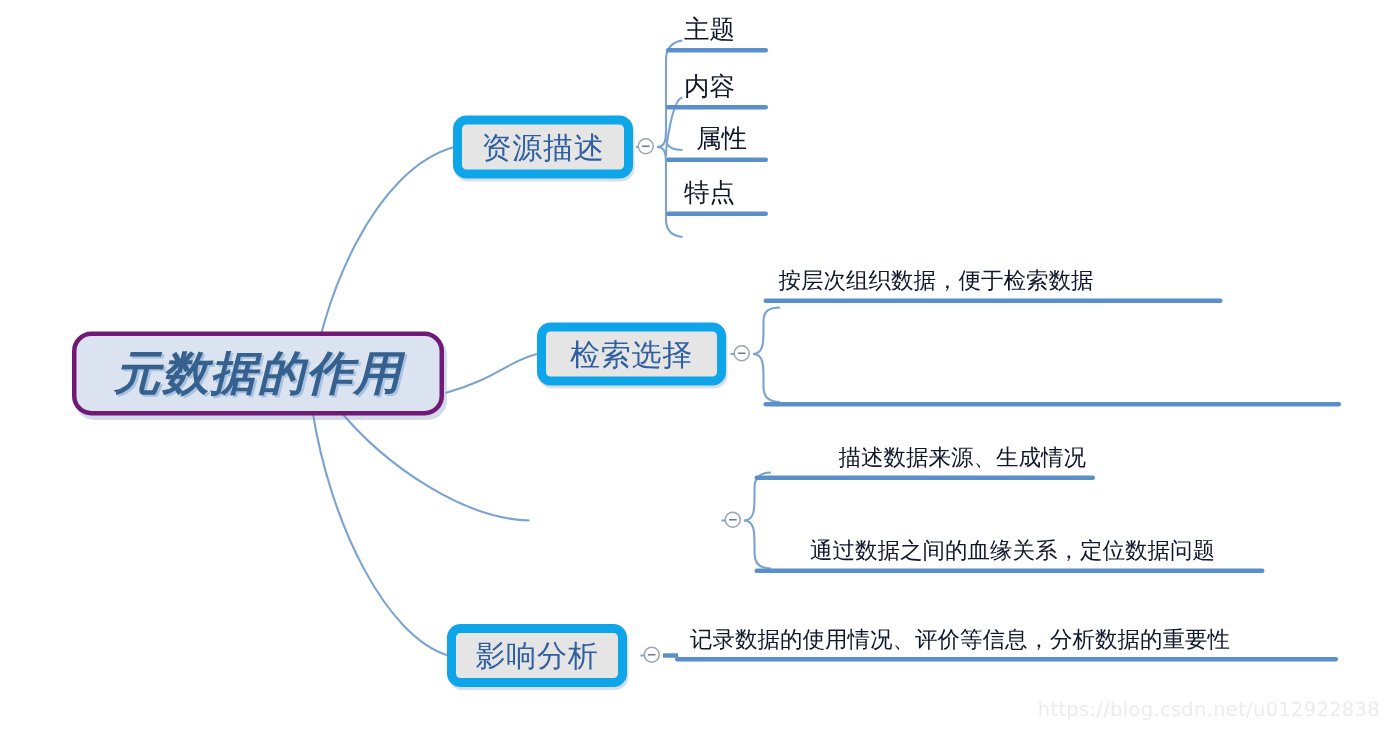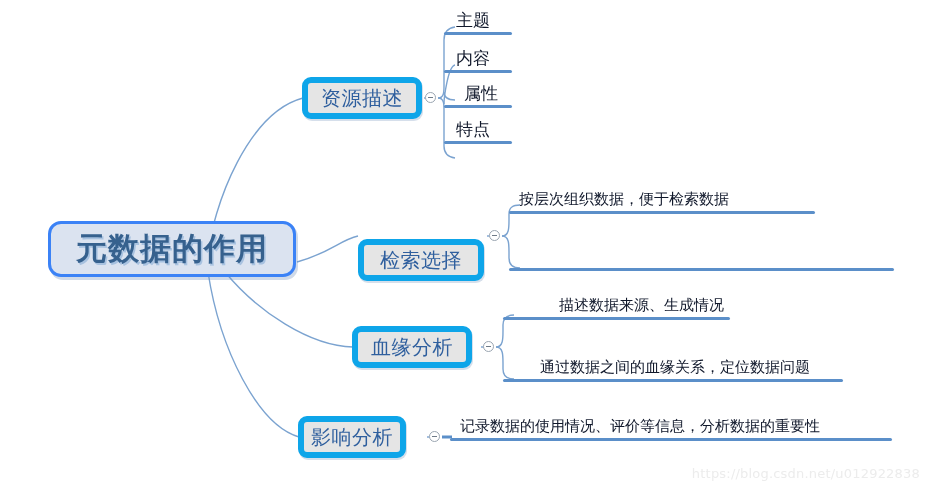--- a/index.html
+++ b/index.html
@@ -34,28 +34,29 @@
     border: 6px solid #0ea5e9;
     border-radius: 9px;
     color: #2f5f9e;
     display: flex;
     align-items: center;
     justify-content: center;
     white-space: nowrap;
   }
   .node.root {
     background: #dbe3f0;
-    border: 3px solid #3b82f6;
+    border: 3px solid #701a75;
     border-radius: 13px;
     color: #36618e;
     font-weight: bold;
     font-size: 31px;
     letter-spacing: 1px;
     text-shadow: 1.5px 1.5px 0 #a8c2e0;
     box-shadow: 2px 3px 0 rgba(120,150,190,0.35);
+    font-style: italic;
   }
   .node.topic {
     font-size: 20px;
     letter-spacing: 0.5px;
     box-shadow: 1px 2px 0 rgba(120,150,190,0.30);
   }
 
   
   .leaf {
     position: absolute;
@@ -178,48 +179,45 @@
   </div>
   <div class="leaf small" style="left:444px; top:80px; width:68px; height:28px;text-align:center;">
     <span class="leaf-text">属性</span>
     <span class="leaf-bar"></span>
   </div>
   <div class="leaf small" style="left:444px; top:118px; width:68px; height:28px;justify-content:center;">
     <span class="leaf-text">特点</span>
     <span class="leaf-bar"></span>
   </div>
 
-  <div class="node topic" style="left:358px; top:215px; width:126px; height:42px;margin-top:24px;">
+  <div class="node topic" style="left:358px; top:215px; width:126px; height:42px;">
     <span>检索选择</span>
   </div>
   <div class="toggle" style="left:489px; top:230px;"></div>
 
-  <div class="leaf" style="left:509px; top:190px; width:306px; height:24px;">
+  <div class="leaf" style="left:509px; top:178px; width:306px; height:24px;">
     <span class="leaf-text">按层次组织数据，便于检索数据</span>
     <span class="leaf-bar"></span>
   </div>
   <div class="leaf" style="left:509px; top:247px; width:385px; height:24px;">
     <span class="leaf-bar"></span>
   </div>
 
-  <div class="node topic" style="left:352px; top:326px; width:120px; height:42px;">
-    <span>血缘分析</span>
-  </div>
   <div class="toggle" style="left:483px; top:341px;"></div>
 
   <div class="leaf" style="left:503px; top:296px; width:227px; height:24px;text-align:right;">
     <span class="leaf-text">描述数据来源、生成情况</span>
     <span class="leaf-bar"></span>
   </div>
   <div class="leaf" style="left:503px; top:358px; width:340px; height:24px;text-align:center;">
     <span class="leaf-text">通过数据之间的血缘关系，定位数据问题</span>
     <span class="leaf-bar"></span>
   </div>
 
-  <div class="node topic" style="left:298px; top:416px; width:108px; height:42px;text-align:right;">
+  <div class="node topic" style="left:298px; top:416px; width:120px; height:42px;text-align:right;">
     <span>影响分析</span>
   </div>
   <div class="toggle" style="left:429px; top:431px;"></div>
 
   <div class="leaf" style="left:450px; top:417px; width:442px; height:24px;">
     <span class="leaf-text">记录数据的使用情况、评价等信息，分析数据的重要性</span>
     <span class="leaf-bar"></span>
   </div>
 
   <div class="watermark">https://blog.csdn.net/u012922838</div>

